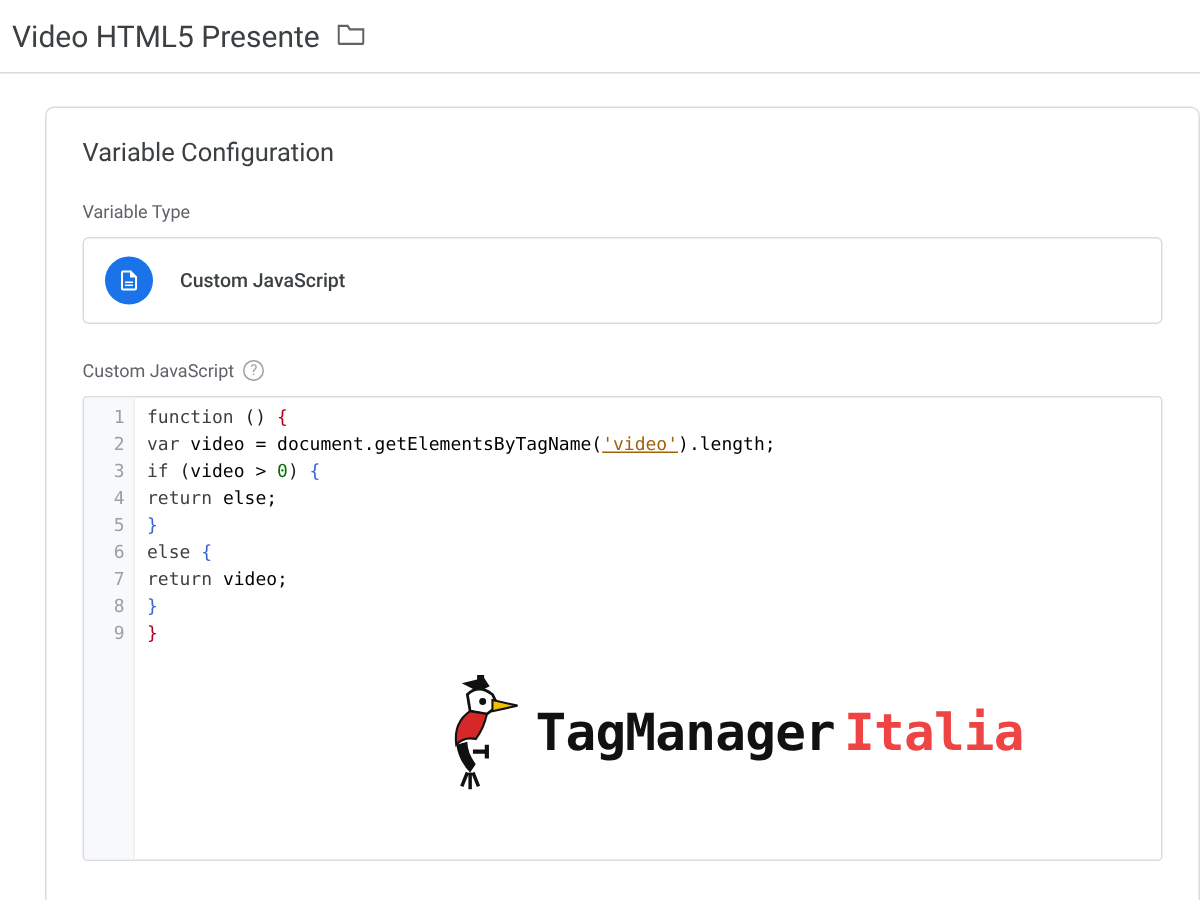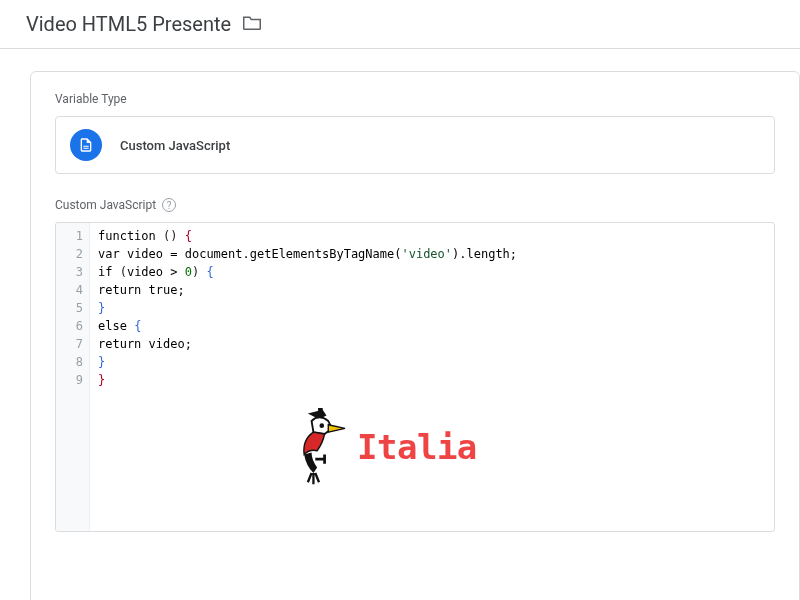--- a/index.html
+++ b/index.html
@@ -1,35 +1,35 @@
 <!DOCTYPE html>
 <html><head>
 <meta charset="utf-8">
 <style>
 * { box-sizing: border-box; margin: 0; padding: 0; }
 body { font-family: Roboto, "Helvetica Neue", Arial, sans-serif; background: #fff; color: #202124; width: 800px; height: 600px; overflow: hidden; }
-.topbar { border-bottom: 1px solid #dadce0; padding: 12px 26px; display: flex; align-items: center; gap: 12px; }
+.topbar { border-bottom: 1px solid #dadce0; padding: 12px 8px; display: flex; align-items: center; gap: 12px; }
 .topbar h1 { font-size: 20px; font-weight: 400; color: #3c4043; }
 .folder-icon { width: 18px; height: 15px; }
 .panel-wrap { padding: 22px 0 0 30px; }
 .panel { border: 1px solid #dadce0; border-radius: 6px; padding: 20px 24px; width: 770px; min-height: 540px; background: #fff; }
 .section-title { font-size: 17px; color: #3c4043; margin-bottom: 22px; }
 .subtle-label { font-size: 12px; color: #5f6368; margin-bottom: 10px; display: flex; align-items: center; gap: 6px; }
 .vtype-box { border: 1px solid #dadce0; border-radius: 4px; padding: 12px 14px; display: flex; align-items: center; gap: 18px; margin-bottom: 24px; }
 .vtype-icon { width: 32px; height: 32px; border-radius: 50%; background: #1a73e8; display: flex; align-items: center; justify-content: center; }
 .vtype-icon svg { width: 16px; height: 16px; }
 .vtype-name { font-size: 13px; font-weight: 500; color: #3c4043; }
 .help-icon { width: 14px; height: 14px; border: 1px solid #9aa0a6; border-radius: 50%; display: inline-flex; align-items: center; justify-content: center; font-size: 10px; color: #9aa0a6; }
 .editor { border: 1px solid #dadce0; border-radius: 3px; height: 310px; display: flex; font-family: Menlo, Consolas, monospace; font-size: 12px; line-height: 18px; position: relative; overflow: hidden; }
 .gutter { width: 34px; background: #f8f9fa; border-right: 1px solid #eceff1; text-align: right; padding: 4px 6px 4px 0; color: #9aa0a6; }
 .code { padding: 4px 8px; white-space: pre; flex: 1; }
-.kw { color: #000000; }
+.kw { color: #404040; }
 .br1 { color: #b00020; }
 .br2 { color: #3367d6; }
-.str { color: #14532d; }
+.str { color: #a16207; text-decoration: underline; }
 .num { color: #007000; }
 .prop { color: #000; margin-top: 40px; }
 .watermark { position: absolute; bottom: 45px; left: 235px; font-size: 34px; font-weight: 700; letter-spacing: -0.5px; display: flex; align-items: center; gap: 6px; pointer-events: none; }
 .watermark .tm1 { color: #111; }
 .watermark .tm2 { color: #ef4444; }
 .bird { width: 56px; height: 78px; position: relative; margin-right: 4px; }
 .bird svg { width: 100%; height: 100%; }
 </style>
 </head>
 <body>
@@ -38,20 +38,21 @@
   <h1>Video HTML5 Presente</h1>
   <span>
     <svg class="folder-icon" viewBox="0 0 24 20">
         <path fill="none" stroke="#5f6368" stroke-width="2" d="M1 3h8l2 3h12v12a1 1 0 0 1-1 1H2a1 1 0 0 1-1-1V3z"></path>
       </svg>
   </span>
 </div>
 
 <div class="panel-wrap">
   <div class="panel">
+    <div class="section-title">Variable Configuration</div>
 
     <div class="subtle-label">Variable Type</div>
     <div class="vtype-box">
       <div class="vtype-icon">
         <svg viewBox="0 0 24 24">
             <path fill="#fff" d="M14 2H6a2 2 0 0 0-2 2v16a2 2 0 0 0 2 2h12a2 2 0 0 0 2-2V8l-6-6zM6 4h7v5h5v11H6V4zm2 9h8v1.5H8V13zm0 3h8v1.5H8V16z"></path>
           </svg>
       </div>
       <div class="vtype-name">Custom JavaScript</div>
     </div>
@@ -69,38 +70,39 @@
         <div>4</div>
         <div>5</div>
         <div>6</div>
         <div>7</div>
         <div>8</div>
         <div>9</div>
       </div>
       <div class="code"><span class="kw">function</span><span> () </span><span class="br1">{</span>
 <span class="kw">var</span><span class="prop"> video = document.getElementsByTagName(</span><span class="str">'video'</span><span class="prop">).length;</span>
 <span class="kw">if</span><span> (</span><span class="prop">video &gt; </span><span class="num">0</span><span>) </span><span class="br2">{</span>
-<span class="kw">return</span><span class="prop"> true;</span>
+<span class="kw">return</span><span class="prop"> else;</span>
 <span class="br2">}</span>
 <span class="kw">else</span><span> </span><span class="br2">{</span>
 <span class="kw">return</span><span class="prop"> video;</span>
 <span class="br2">}</span>
 <span class="br1">}</span></div>
 
       <div class="watermark">
         <div class="bird">
           <svg viewBox="0 0 60 84">
             <path fill="#111" d="M18 6 L34 2 L38 8 L30 12 Z"></path>
             <rect x="29" y="0" width="5" height="8" fill="#111"></rect>
             <path fill="#fff" stroke="#111" stroke-width="2" d="M22 14 Q30 6 40 14 L44 22 L36 28 L24 26 Z"></path>
             <circle cx="33" cy="19" r="2.5" fill="#111"></circle>
             <path fill="#f2c200" stroke="#111" stroke-width="1.5" d="M40 18 L58 22 L40 26 Z"></path>
             <path fill="#d62828" stroke="#111" stroke-width="1.5" d="M24 26 Q12 34 14 50 Q20 44 28 46 Q34 38 36 28 Z"></path>
             <path fill="#111" d="M14 50 Q16 62 24 70 L28 64 Q22 56 22 48 Z"></path>
             <path fill="none" stroke="#111" stroke-width="3" d="M26 55 L36 55 M36 50 L36 60"></path>
             <path fill="none" stroke="#111" stroke-width="2.5" d="M22 70 L18 80 M24 70 L24 82 M26 70 L30 80"></path>
           </svg>
         </div>
+        <span class="tm1">TagManager</span>
           <span class="tm2">Italia</span>
       </div>
     </div>
   </div>
 </div>
 
 </body></html>

